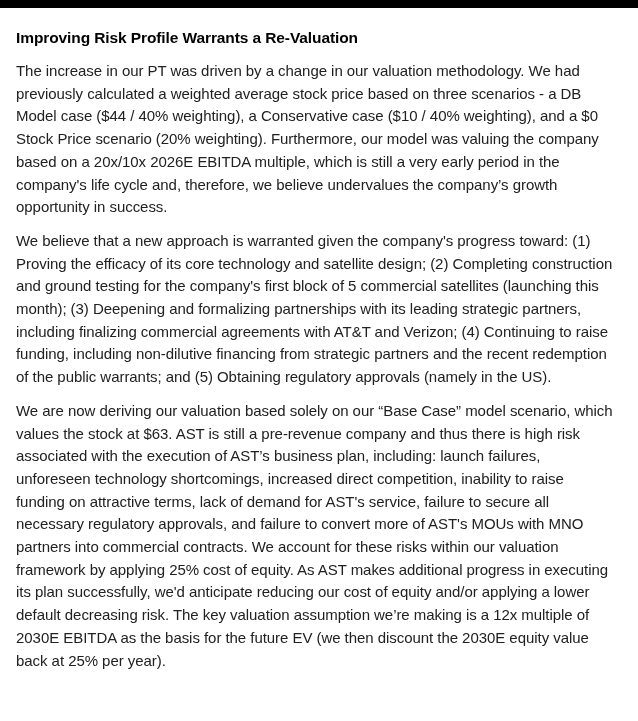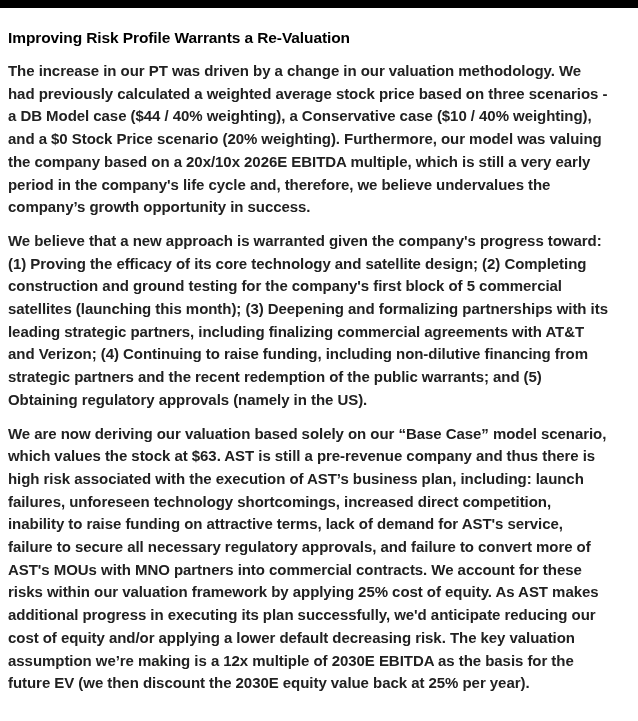--- a/index.html
+++ b/index.html
@@ -13,34 +13,34 @@
     font-family: "Liberation Sans", "DejaVu Sans", sans-serif;
     -webkit-font-smoothing: antialiased;
     overflow: hidden;
   }
   .top-bar {
     width: 100%;
     height: 8px;
     background: #000000;
   }
   .report-body {
-    padding: 8px 18px 0 8px;
+    padding: 8px 18px 0 16px;
     width: 600px;
   }
   .report-heading {
     font-size: 15.5px;
     font-weight: 700;
     color: #000000;
     line-height: 23px;
     margin: 10px 0 0 0;
     letter-spacing: -0.1px;
   }
   .report-paragraph {
     font-size: 15px;
-    font-weight: 700;
+    font-weight: 400;
     color: #212121;
     line-height: 22.7px;
     margin: 11px 0 0 0;
     letter-spacing: -0.05px;
   }
 </style>
 </head>
 <body>
 
 <div class="top-bar"></div>

